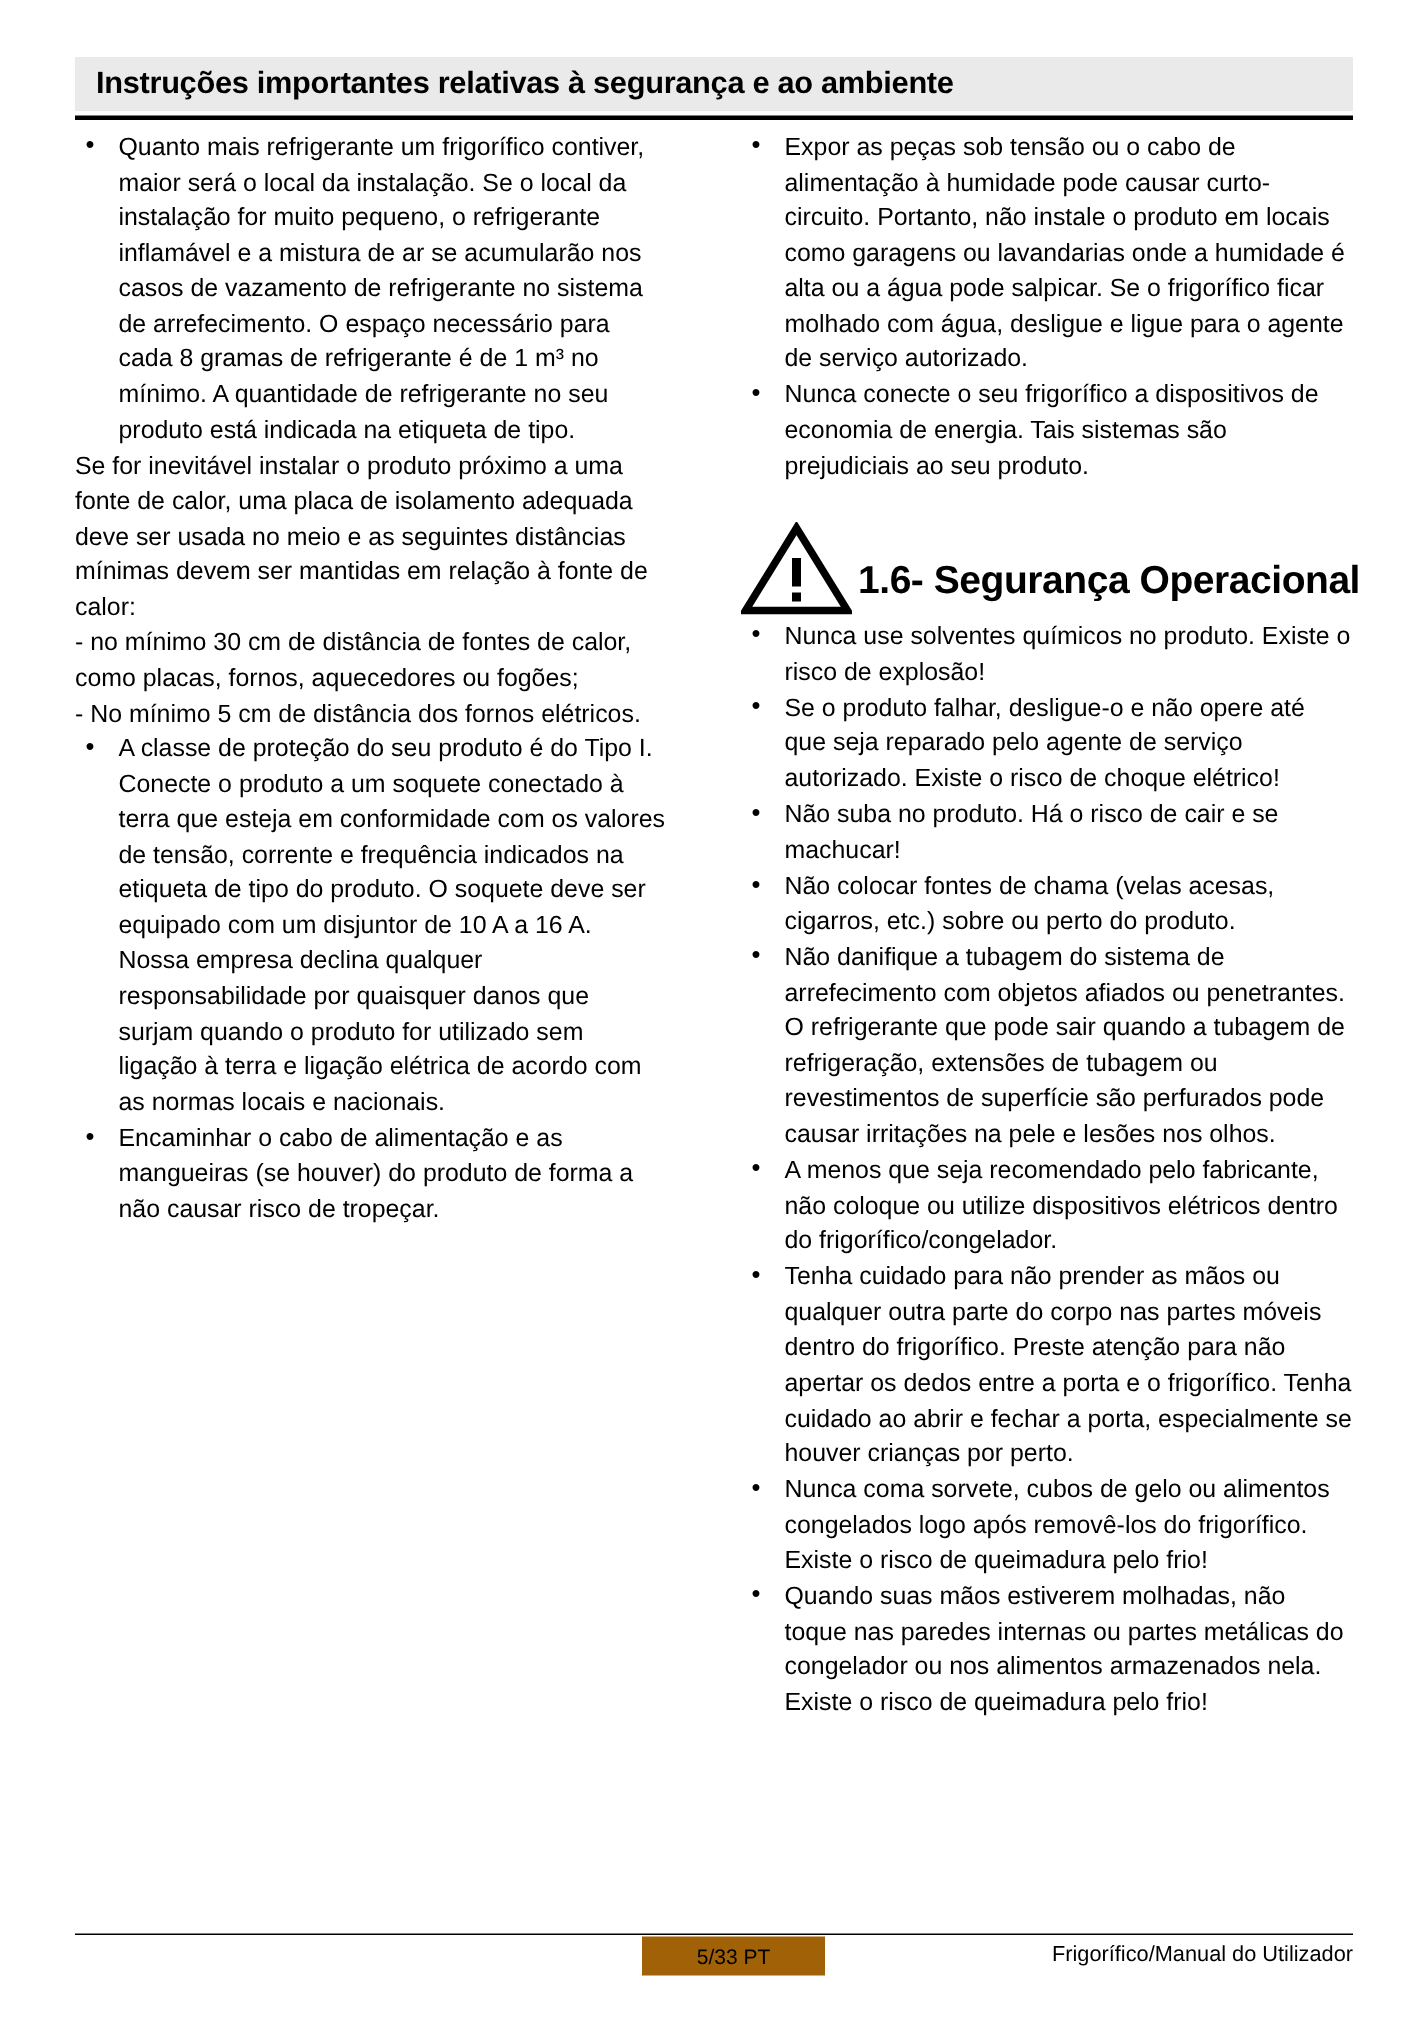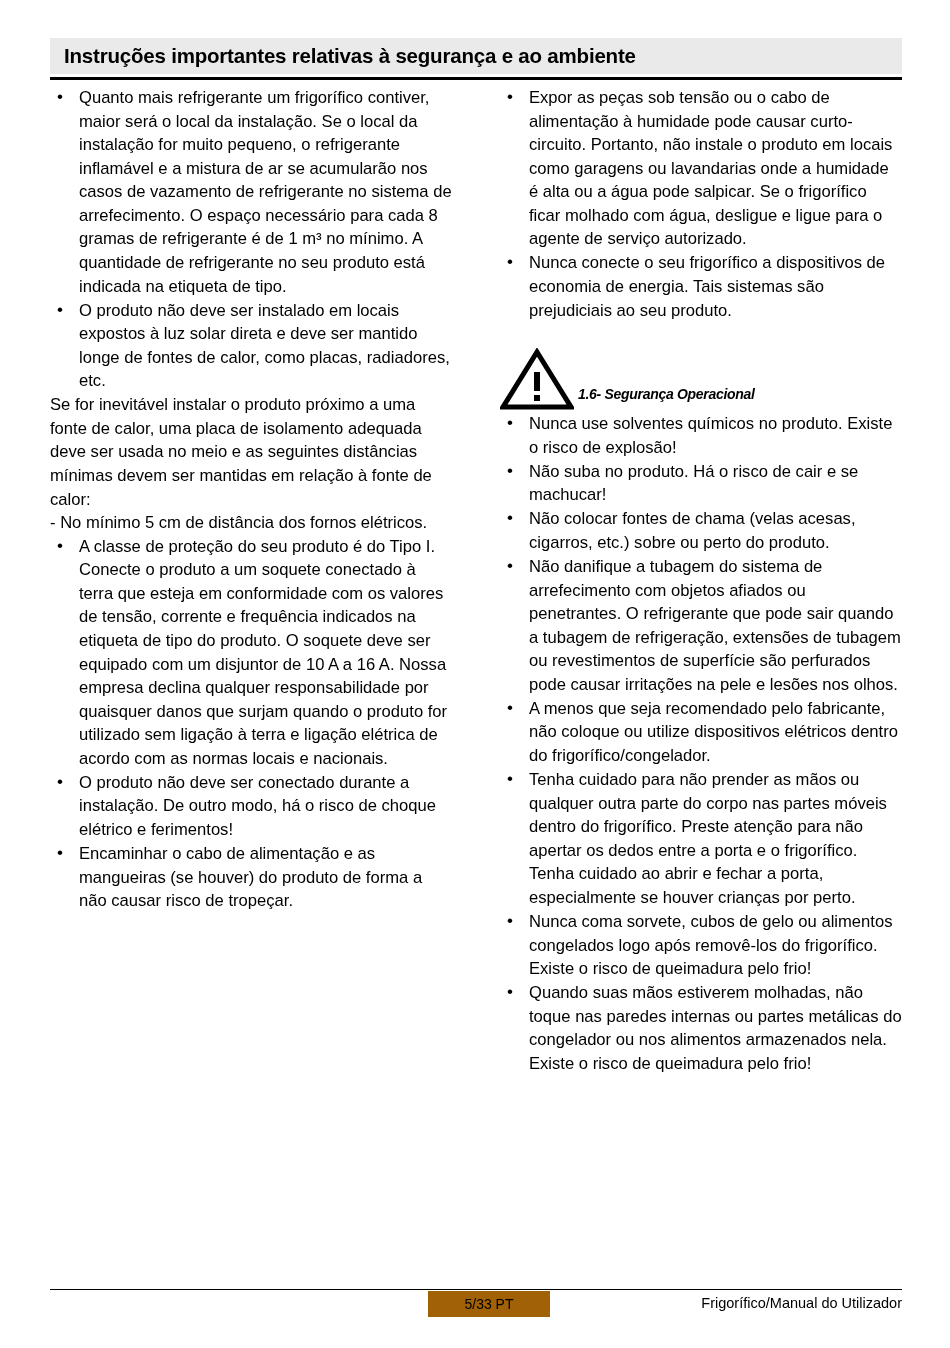--- a/index.html
+++ b/index.html
@@ -92,26 +92,25 @@
     gap: 4px;
   }
   .warn-tri {
     width: 74px;
     height: 62px;
     flex: 0 0 74px;
     position: relative;
   }
   .warn-tri svg { display: block; }
   .section-title {
-    font-size: 14px;
+    font-size: 26px;
     font-weight: bold;
     letter-spacing: -0.3px;
     padding-bottom: 5px;
     white-space: nowrap;
-    font-style: italic;
   }
   .footer-rule {
     position: absolute;
     left: 50px;
     top: 1289px;
     width: 852px;
     height: 1px;
     background: #000;
   }
   .footer {
@@ -149,27 +148,26 @@
   <div class="header-band">
     <div class="header-title">Instruções importantes relativas à segurança e ao ambiente</div>
   </div>
   <div class="header-rule"></div>
 
   <div class="columns">
 
     <div class="col">
       <ul class="bullets">
         <li>Quanto mais refrigerante um frigorífico contiver, maior será o local da instalação. Se o local da instalação for muito pequeno, o refrigerante inflamável e a mistura de ar se acumularão nos casos de vazamento de refrigerante no sistema de arrefecimento. O espaço necessário para cada 8 gramas de refrigerante é de 1 m³ no mínimo. A quantidade de refrigerante no seu produto está indicada na etiqueta de tipo.</li>
-        <li>O produto não deve ser instalado em locais expostos à luz solar direta e deve ser mantido longe de fontes de calor, como placas, radiadores, etc.</li>
       </ul>
       <p class="plain">Se for inevitável instalar o produto próximo a uma fonte de calor, uma placa de isolamento adequada deve ser usada no meio e as seguintes distâncias mínimas devem ser mantidas em relação à fonte de calor:</p>
+      <p class="plain"> - no mínimo 30 cm de distância de fontes de calor, como placas, fornos, aquecedores ou fogões;</p>
       <p class="plain"> - No mínimo 5 cm de distância dos fornos elétricos.</p>
       <ul class="bullets">
         <li>A classe de proteção do seu produto é do Tipo I. Conecte o produto a um soquete conectado à terra que esteja em conformidade com os valores de tensão, corrente e frequência indicados na etiqueta de tipo do produto. O soquete deve ser equipado com um disjuntor de 10 A a 16 A. Nossa empresa declina qualquer responsabilidade por quaisquer danos que surjam quando o produto for utilizado sem ligação à terra e ligação elétrica de acordo com as normas locais e nacionais.</li>
-        <li>O produto não deve ser conectado durante a instalação. De outro modo, há o risco de choque elétrico e ferimentos!</li>
         <li>Encaminhar o cabo de alimentação e as mangueiras (se houver) do produto de forma a não causar risco de tropeçar.</li>
       </ul>
     </div>
 
     <div class="col">
       <ul class="bullets">
         <li>Expor as peças sob tensão ou o cabo de alimentação à humidade pode causar curto-circuito. Portanto, não instale o produto em locais como garagens ou lavandarias onde a humidade é alta ou a água pode salpicar. Se o frigorífico ficar molhado com água, desligue e ligue para o agente de serviço autorizado.</li>
         <li>Nunca conecte o seu frigorífico a dispositivos de economia de energia. Tais sistemas são prejudiciais ao seu produto.</li>
       </ul>
 
@@ -179,20 +177,21 @@
             <polygon points="37,4 71,59 3,59" fill="#ffffff" stroke="#000000" stroke-width="5" stroke-linejoin="miter"></polygon>
             <rect x="34" y="24" width="6" height="19" fill="#000000"></rect>
             <rect x="34" y="47" width="6" height="6" fill="#000000"></rect>
           </svg>
         </span>
         <span class="section-title">1.6- Segurança Operacional</span>
       </div>
 
       <ul class="bullets">
         <li>Nunca use solventes químicos no produto. Existe o risco de explosão!</li>
+        <li>Se o produto falhar, desligue-o e não opere até que seja reparado pelo agente de serviço autorizado. Existe o risco de choque elétrico!</li>
         <li>Não suba no produto. Há o risco de cair e se machucar!</li>
         <li>Não colocar fontes de chama (velas acesas, cigarros, etc.) sobre ou perto do produto.</li>
         <li>Não danifique a tubagem do sistema de arrefecimento com objetos afiados ou penetrantes. O refrigerante que pode sair quando a tubagem de refrigeração, extensões de tubagem ou revestimentos de superfície são perfurados pode causar irritações na pele e lesões nos olhos.</li>
         <li>A menos que seja recomendado pelo fabricante, não coloque ou utilize dispositivos elétricos dentro do frigorífico/congelador.</li>
         <li>Tenha cuidado para não prender as mãos ou qualquer outra parte do corpo nas partes móveis dentro do frigorífico. Preste atenção para não apertar os dedos entre a porta e o frigorífico. Tenha cuidado ao abrir e fechar a porta, especialmente se houver crianças por perto.</li>
         <li>Nunca coma sorvete, cubos de gelo ou alimentos congelados logo após removê-los do frigorífico. Existe o risco de queimadura pelo frio!</li>
         <li>Quando suas mãos estiverem molhadas, não toque nas paredes internas ou partes metálicas do congelador ou nos alimentos armazenados nela. Existe o risco de queimadura pelo frio!</li>
       </ul>
     </div>
 

